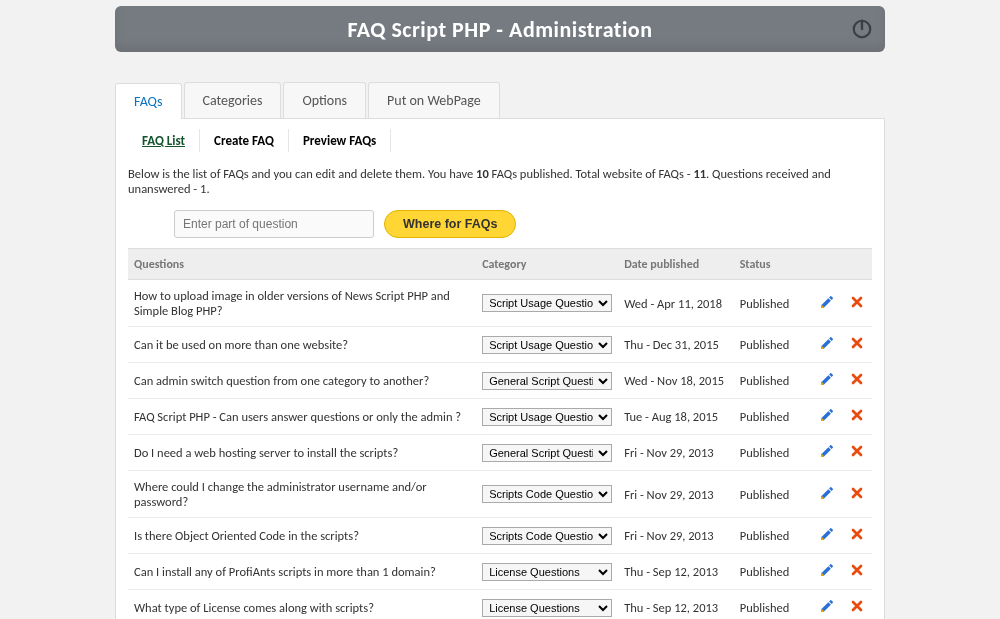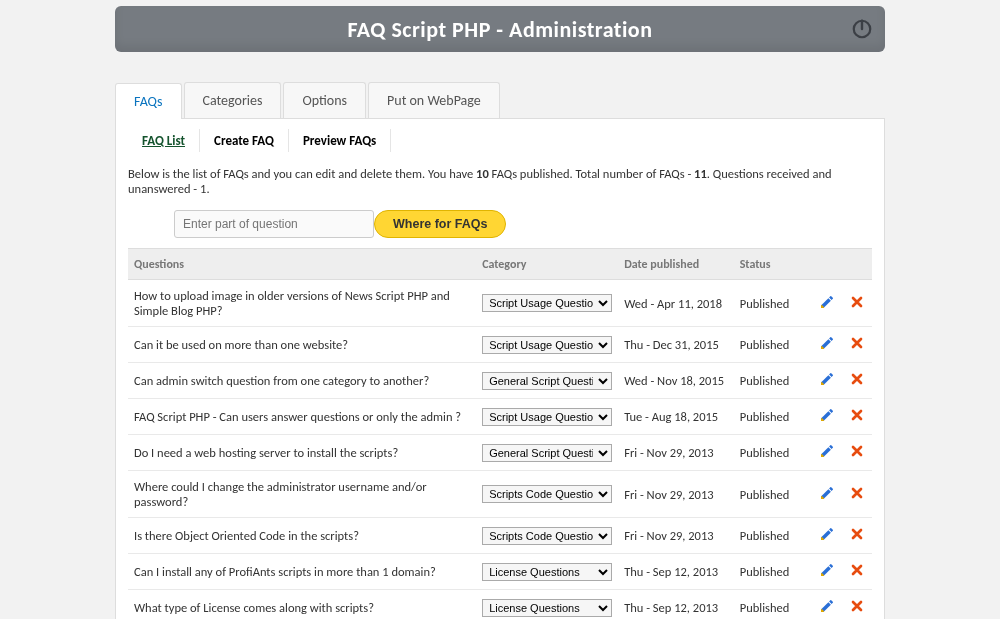--- a/index.html
+++ b/index.html
@@ -86,20 +86,21 @@
     text-decoration: underline;
   }
   .intro {
     font-size: 12.5px;
     color: #333;
     margin-bottom: 14px;
   }
   .intro b { font-weight: 700; }
   .searchbar {
     display: flex;
+    gap: 10px;
     margin-bottom: 10px;
     padding-left: 46px;
   }
   .searchbar input[type=text] {
     width: 200px;
     padding: 6px 8px;
     border: 1px solid #ccc;
     border-radius: 3px;
     background: #fafafa;
     font-size: 12px;
@@ -176,21 +177,21 @@
 
   <div class="panel">
 
     <div class="subtabs" id="subtabs-mount">
         <div class="subtab active">FAQ List</div>
         <div class="subtab">Create FAQ</div>
         <div class="subtab">Preview FAQs</div>
       </div>
 
     <div class="intro">
-      <span>Below is the list of FAQs and you can edit and delete them. You have </span><b>10</b><span> FAQs published. Total number of FAQs - </span><b>11</b><span>. Questions received and unanswered - </span><span>1</span><span>.</span>
+      <span>Below is the list of FAQs and you can edit and delete them. You have </span><b>10</b><span> FAQs published. Total website of FAQs - </span><b>11</b><span>. Questions received and unanswered - </span><span>1</span><span>.</span>
     </div>
 
     <div class="searchbar">
       <input type="text" placeholder="Enter part of question" style="">
       <button class="btn-search">Where for FAQs</button>
     </div>
 
     <table>
       <thead>
         <tr>

